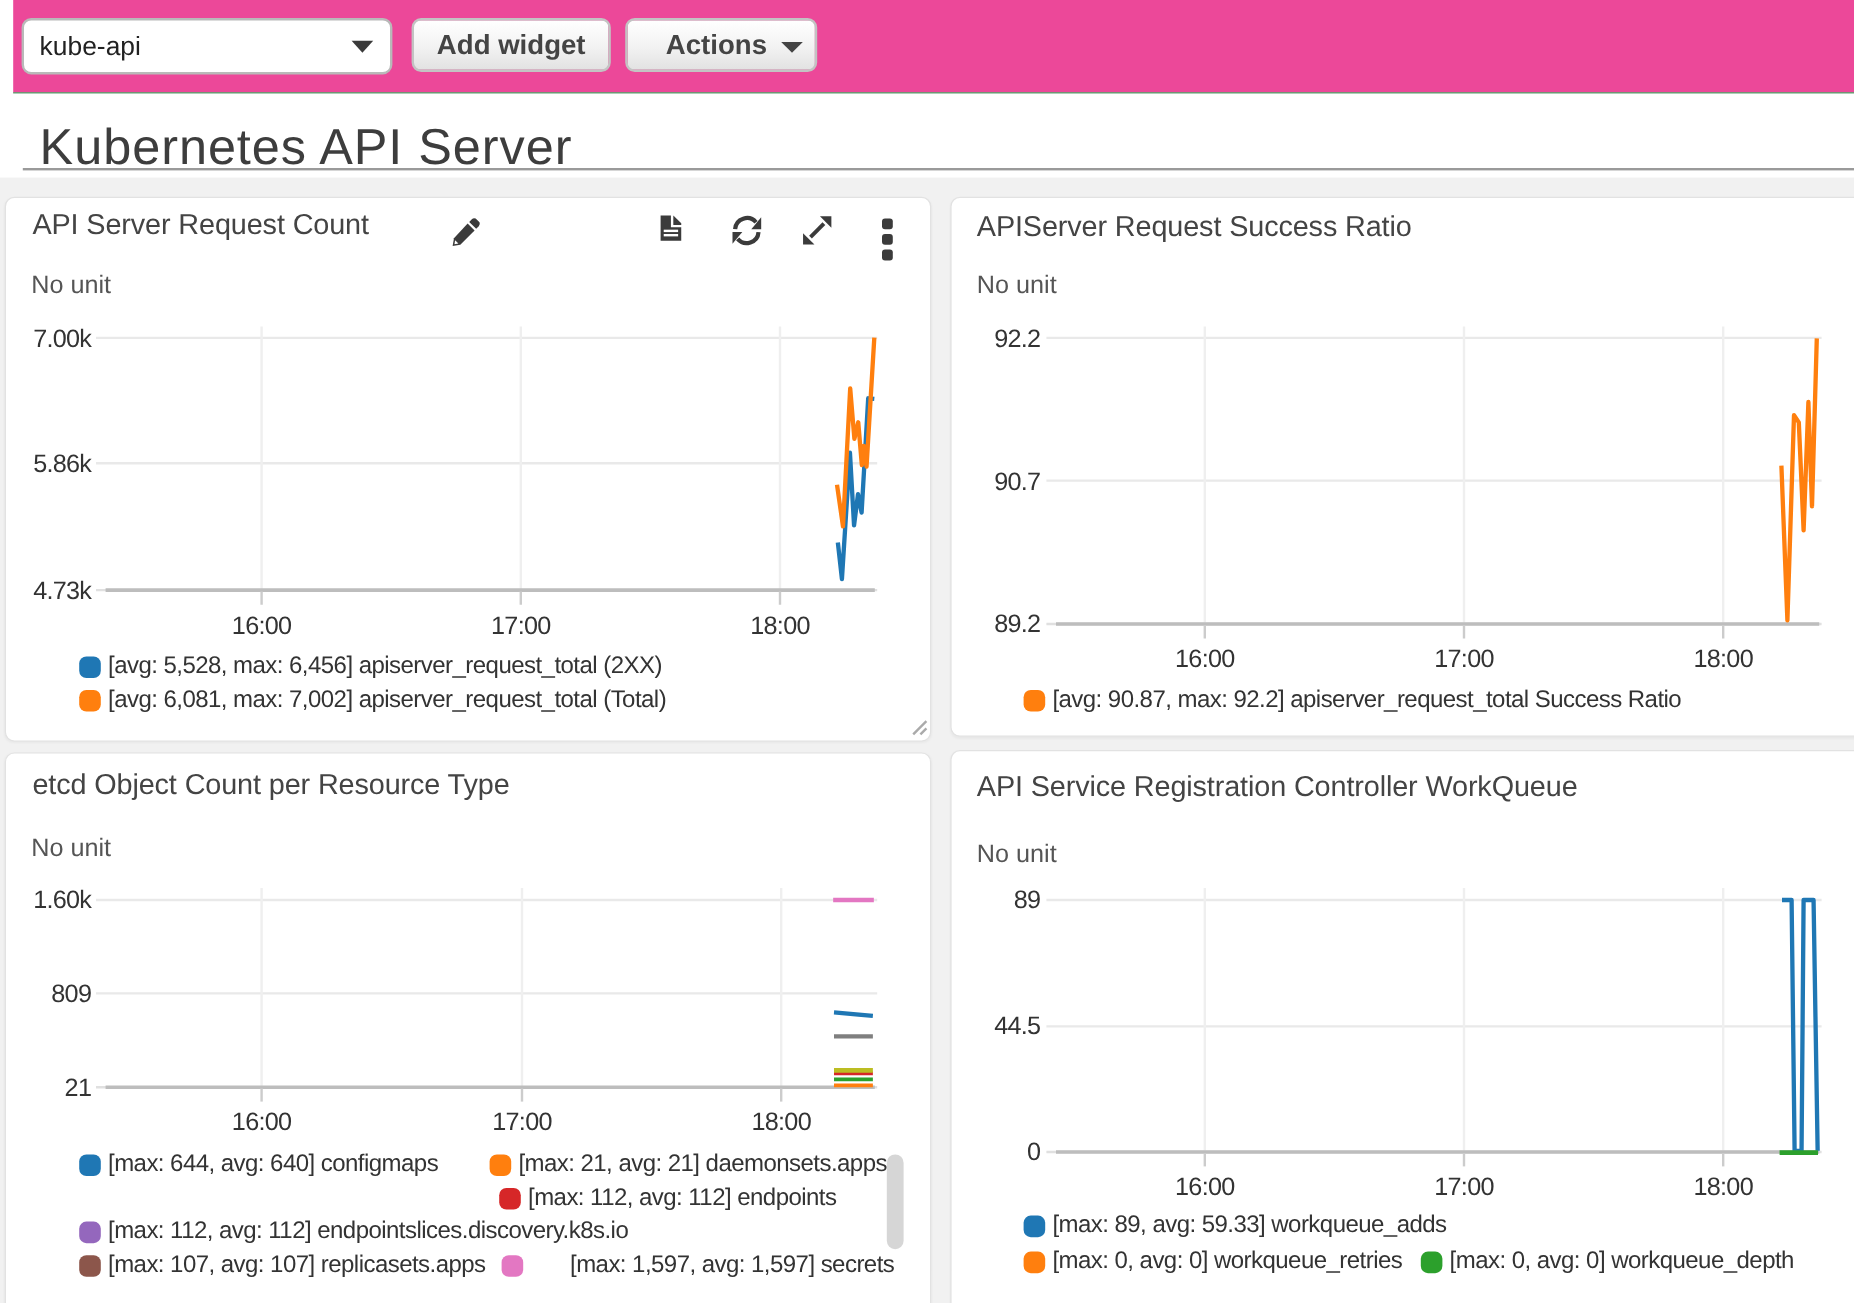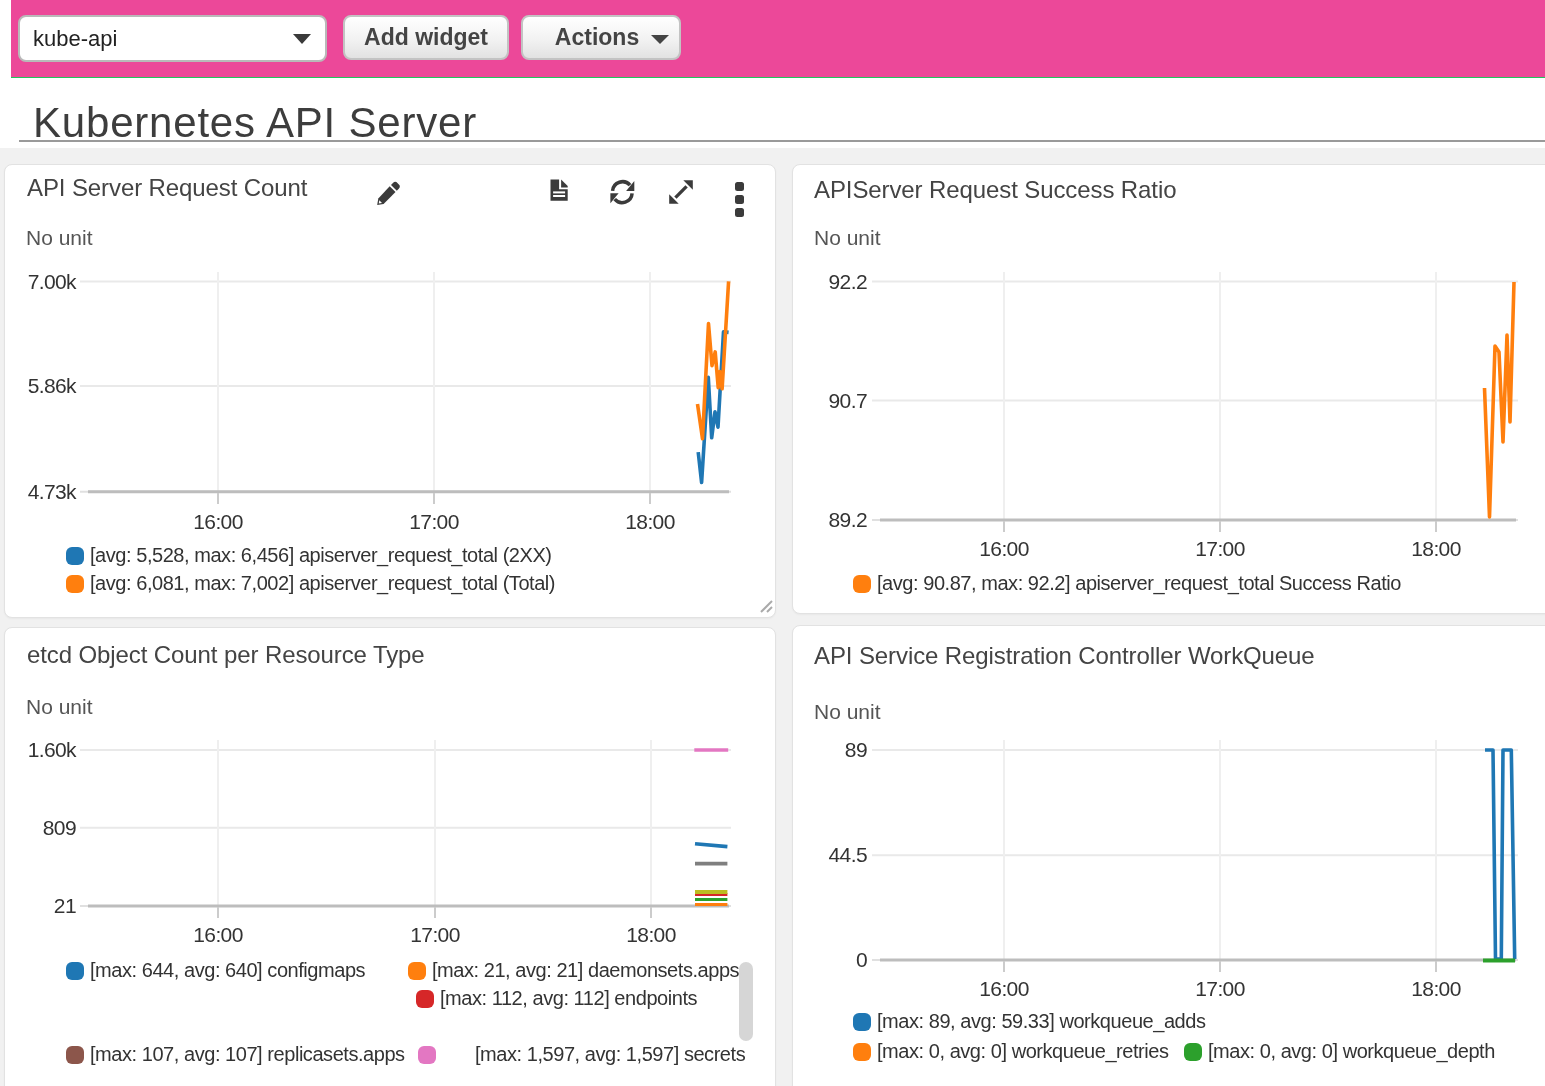--- a/index.html
+++ b/index.html
@@ -177,20 +177,24 @@
         <span class="ltxt">[max: 644, avg: 640] configmaps</span>
       </div>
   <div class="legend" style="left:383px;top:331px;margin-left:20px;">
         <span class="sw" style="background:#ff7f0e;"></span>
         <span class="ltxt2">[max: 21, avg: 21] daemonsets.apps</span>
       </div>
   <div class="legend" style="left:411px;top:359px;">
         <span class="sw" style="background:#d62728;"></span>
         <span class="ltxt2">[max: 112, avg: 112] endpoints</span>
       </div>
+  <div class="legend" style="left:61px;top:387px;">
+        <span class="sw" style="background:#9467bd;"></span>
+        <span class="ltxt">[max: 112, avg: 112] endpointslices.discovery.k8s.io</span>
+      </div>
   <div class="legend" style="left:61px;top:415px;">
         <span class="sw" style="background:#8c564b;"></span>
         <span class="ltxt">[max: 107, avg: 107] replicasets.apps</span>
       </div>
   <div class="legend" style="left:413px;top:415px;gap:33px;">
         <span class="sw" style="background:#e377c2;"></span>
         <span class="ltxt2">[max: 1,597, avg: 1,597] secrets</span>
       </div>
   <div style="position:absolute;left:734px;top:334px;width:14px;height:79px;border-radius:7px;background:#d6d6d6;"></div>
 </div>

